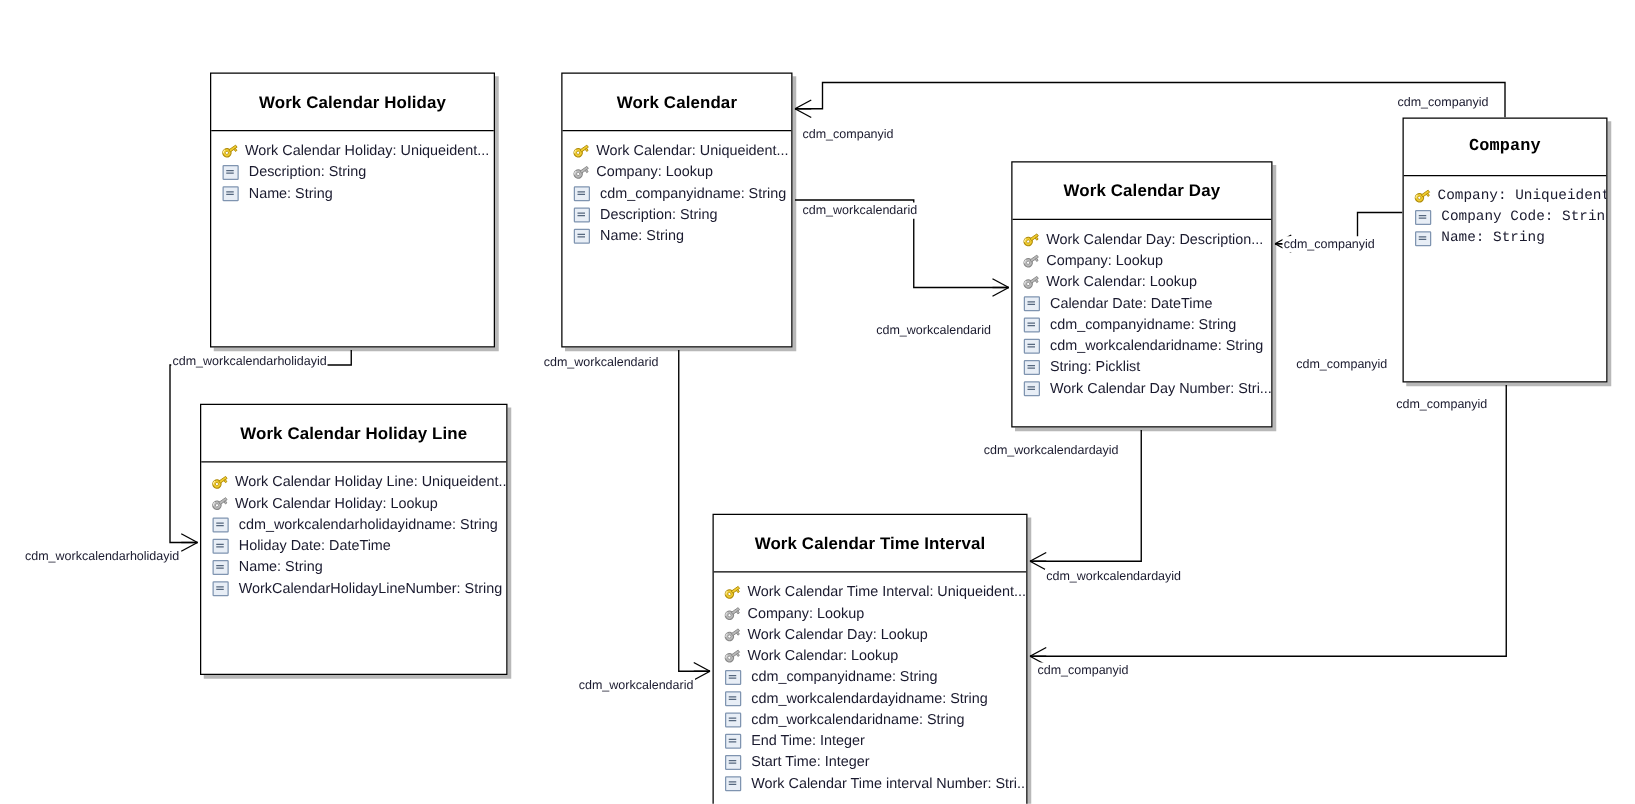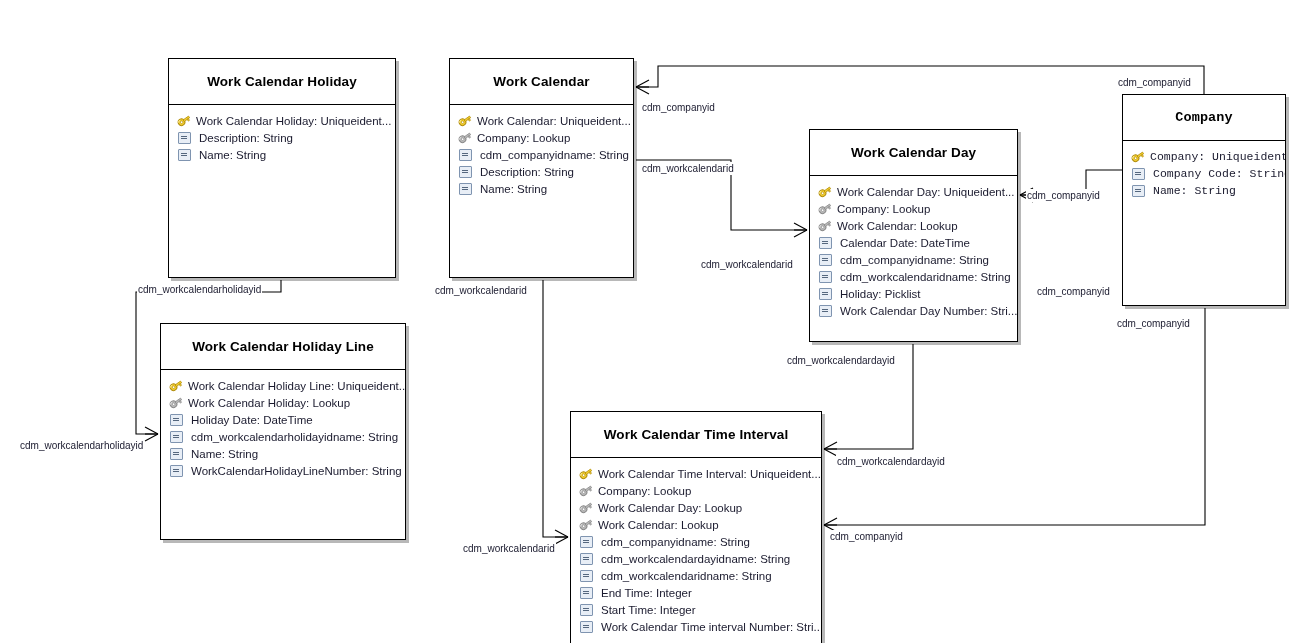--- a/index.html
+++ b/index.html
@@ -212,21 +212,21 @@
               <svg width="14" height="13" viewBox="0 0 14 13">
                 <g transform="rotate(-35 7 6.5)">
                   <circle cx="4" cy="6.5" r="3.3" fill="#f2cd2e" stroke="#b08c0a" stroke-width="1"></circle>
                   <circle cx="4" cy="6.5" r="1.25" fill="#ffffff" stroke="#b08c0a" stroke-width="0.6"></circle>
                   <rect x="6.6" y="5.5" width="6.6" height="2" fill="#f2cd2e" stroke="#b08c0a" stroke-width="0.7"></rect>
                   <rect x="10.2" y="7.4" width="1.4" height="2.1" fill="#f2cd2e" stroke="#b08c0a" stroke-width="0.7"></rect>
                   <path d="M1.4 5.2 A3.1 3.1 0 0 1 4.2 3.6" stroke="#fff0a0" stroke-width="0.9" fill="none"></path>
                 </g>
               </svg>
             </span>
-            <span>Work Calendar Day: Uniqueident...</span>
+            <span>Work Calendar Day: Description...</span>
           </div>
           <div class="attr">
             <span class="ic key-grey">
               <svg width="14" height="13" viewBox="0 0 14 13">
                 <g transform="rotate(-35 7 6.5)">
                   <circle cx="4" cy="6.5" r="3.3" fill="#b9b9b9" stroke="#888888" stroke-width="1"></circle>
                   <circle cx="4" cy="6.5" r="1.25" fill="#ffffff" stroke="#888888" stroke-width="0.6"></circle>
                   <rect x="6.6" y="5.5" width="6.6" height="2" fill="#b9b9b9" stroke="#888888" stroke-width="0.7"></rect>
                   <rect x="10.2" y="7.4" width="1.4" height="2.1" fill="#b9b9b9" stroke="#888888" stroke-width="0.7"></rect>
                   <path d="M1.4 5.2 A3.1 3.1 0 0 1 4.2 3.6" stroke="#e4e4e4" stroke-width="0.9" fill="none"></path>
@@ -256,21 +256,21 @@
           <div class="attr">
             <span class="ic attr-box"></span>
             <span>cdm_companyidname: String</span>
           </div>
           <div class="attr">
             <span class="ic attr-box"></span>
             <span>cdm_workcalendaridname: String</span>
           </div>
           <div class="attr">
             <span class="ic attr-box"></span>
-            <span>Holiday: Picklist</span>
+            <span>String: Picklist</span>
           </div>
           <div class="attr">
             <span class="ic attr-box"></span>
             <span>Work Calendar Day Number: Stri...</span>
           </div>
         </div>
       </div>
       <div class="entity" style="left: 1122px; top: 54px; width: 164px; height: 212px; font-family: Liberation Mono, monospace;">
         <div class="ent-title">Company</div>
         <div class="attrs">
@@ -324,25 +324,25 @@
                   <rect x="6.6" y="5.5" width="6.6" height="2" fill="#b9b9b9" stroke="#888888" stroke-width="0.7"></rect>
                   <rect x="10.2" y="7.4" width="1.4" height="2.1" fill="#b9b9b9" stroke="#888888" stroke-width="0.7"></rect>
                   <path d="M1.4 5.2 A3.1 3.1 0 0 1 4.2 3.6" stroke="#e4e4e4" stroke-width="0.9" fill="none"></path>
                 </g>
               </svg>
             </span>
             <span>Work Calendar Holiday: Lookup</span>
           </div>
           <div class="attr">
             <span class="ic attr-box"></span>
+            <span>cdm_workcalendarholidayidname: String</span>
+          </div>
+          <div class="attr">
+            <span class="ic attr-box"></span>
             <span>Holiday Date: DateTime</span>
-          </div>
-          <div class="attr">
-            <span class="ic attr-box"></span>
-            <span>cdm_workcalendarholidayidname: String</span>
           </div>
           <div class="attr">
             <span class="ic attr-box"></span>
             <span>Name: String</span>
           </div>
           <div class="attr">
             <span class="ic attr-box"></span>
             <span>WorkCalendarHolidayLineNumber: String</span>
           </div>
         </div>

